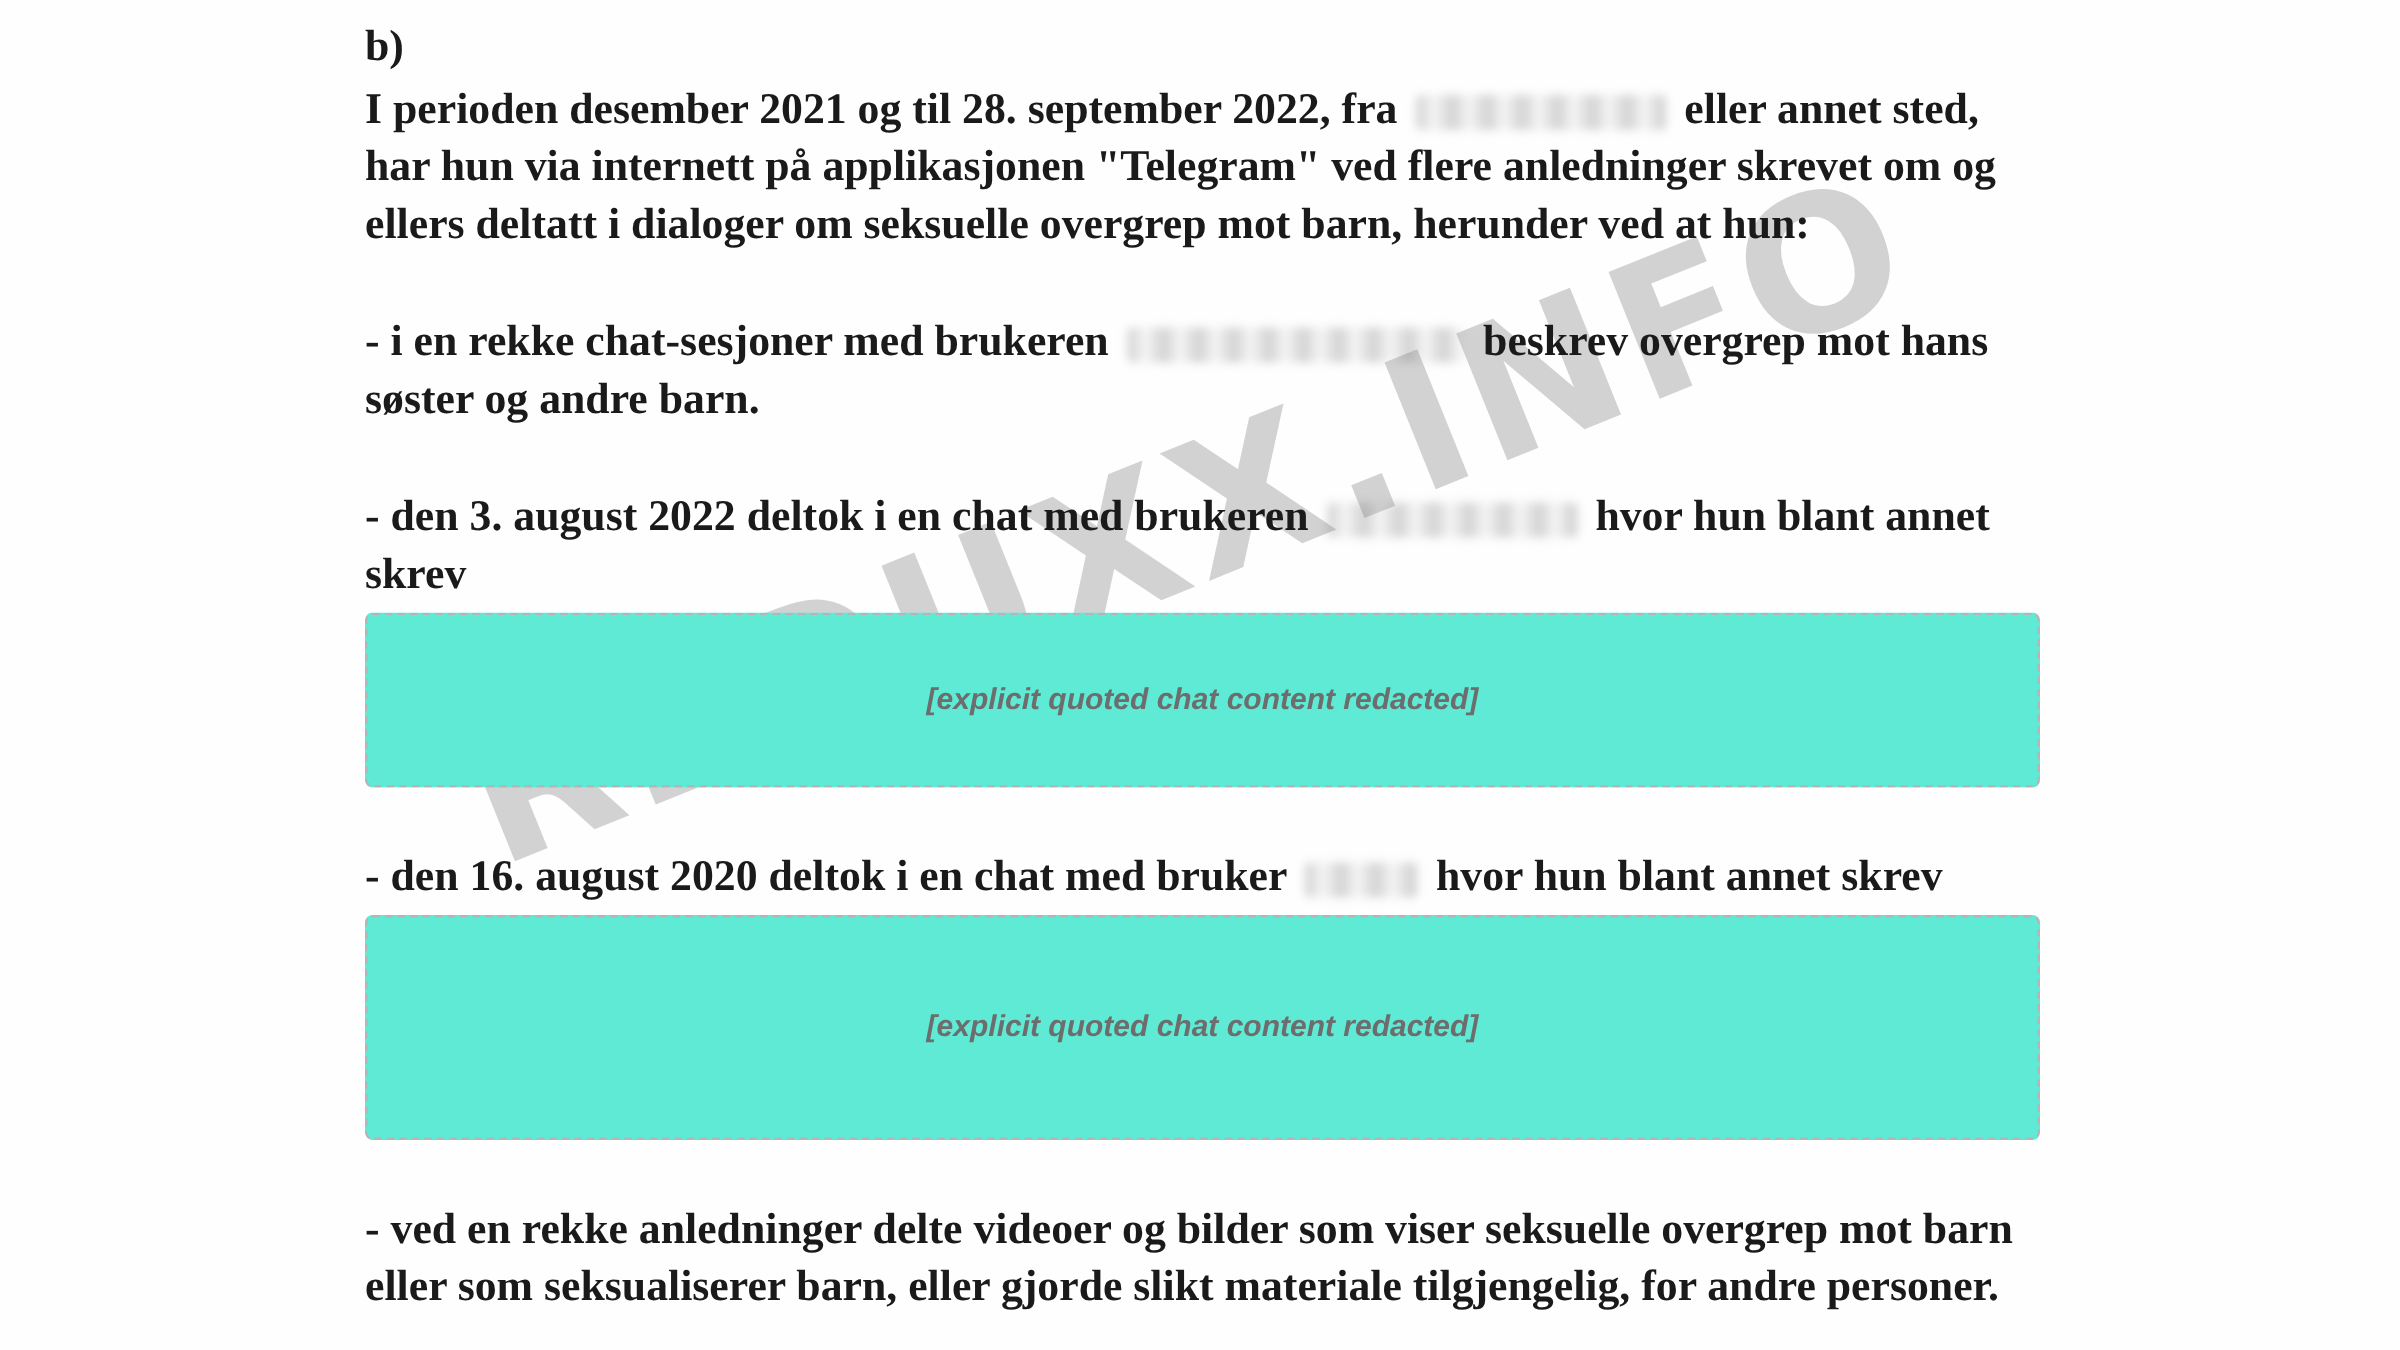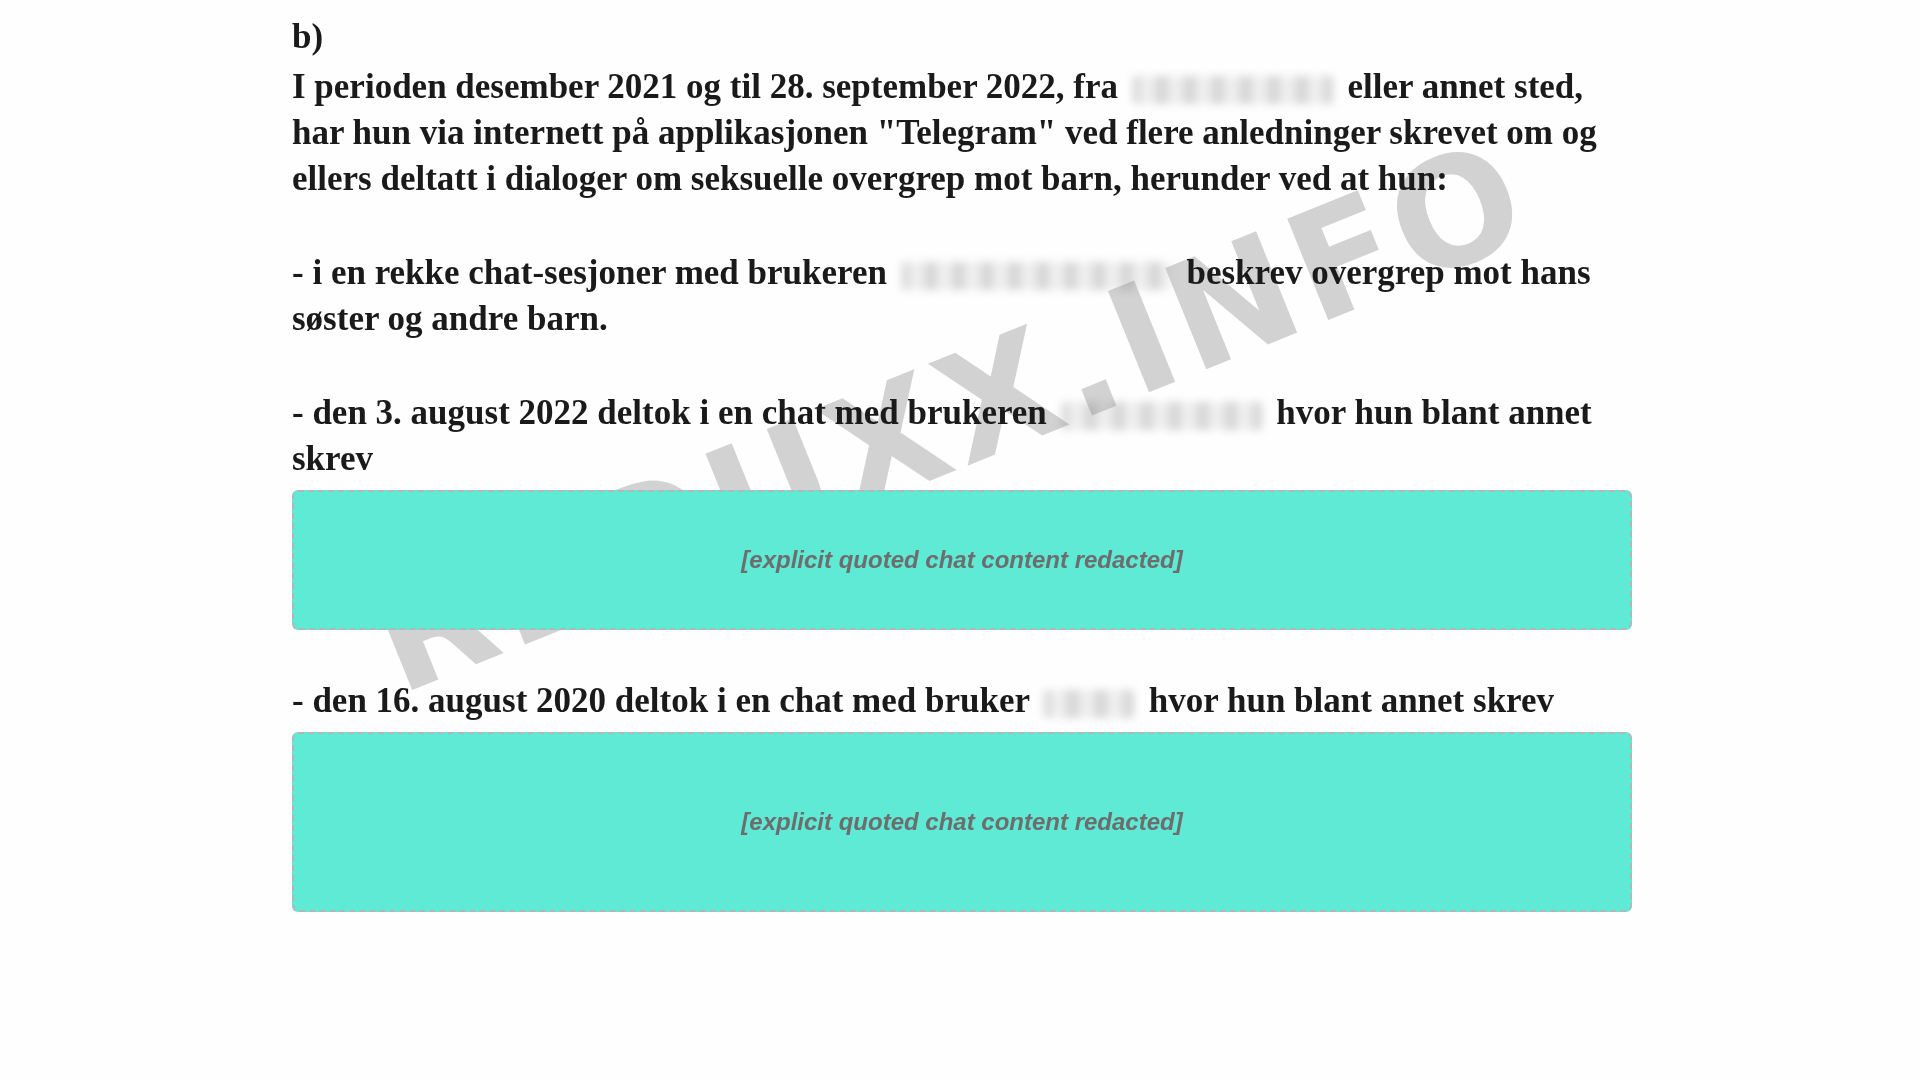--- a/index.html
+++ b/index.html
@@ -117,15 +117,18 @@
       <div class="quote-redaction h-3">[explicit quoted chat content redacted]</div>
     </div>
 
     <div class="para">
       <span>- den 16. august 2020 deltok i en chat med bruker</span>
       <span class="blur-redact blur-w-sm"></span>
       <span>hvor hun blant annet skrev</span>
       <div class="quote-redaction h-4">[explicit quoted chat content redacted]</div>
     </div>
 
+    <div class="para">
+      <span>- ved en rekke anledninger delte videoer og bilder som viser seksuelle overgrep mot barn eller som seksualiserer barn, eller gjorde slikt materiale tilgjengelig, for andre personer.</span>
+    </div>
 
   </div>
 </div>
 
 </body></html>

